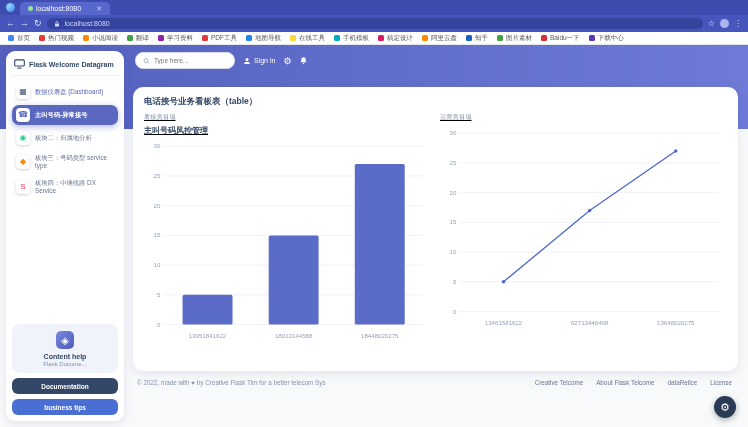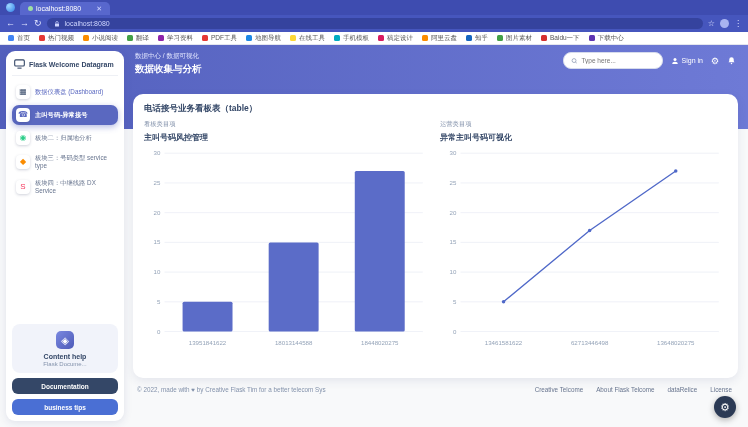--- a/index.html
+++ b/index.html
@@ -68,21 +68,21 @@
   .search-pill { display:flex; align-items:center; gap:4px; background:#fff; border:1px solid #d6dbec;
     border-radius:8px; height:17px; padding:0 7px; width:100px; }
   .search-pill input { border:none; outline:none; width:100%; font-size:6.5px; color:#344767;
     font-family:inherit; background:transparent; }
   .signin { display:flex; align-items:center; gap:3px; font-size:7px; color:#fff; cursor:pointer; }
   .top-ic { color:#fff; font-size:9px; cursor:pointer; display:flex; align-items:center; }
 
   .card { margin-top:12px; background:#fff; border-radius:10px; box-shadow:0 3px 10px rgba(50,60,120,.10);
     padding:9px 11px 6px; min-height:284px; }
   .card-title { font-size:8.5px; font-weight:bold; color:#344767; }
-  .cols { display:flex; gap:9px; margin-top:5px; }
+  .cols { display:flex; gap:9px; margin-top:5px;text-decoration:underline; }
   .col { flex:1; min-width:0; }
   .col-sub { font-size:6.3px; color:#8392ab; margin-bottom:3px; }
   .chart-title { font-size:8px; font-weight:bold; color:#344767; margin-bottom:2px; }
   .chart-svg { width:100%; display:block; }
 
   .footer { display:flex; justify-content:space-between; align-items:center; padding:8px 6px 0 4px; }
   .copy { font-size:6.3px; color:#8392ab; }
   .flinks { display:flex; gap:13px; }
   .flinks a { font-size:6.3px; color:#67748e; text-decoration:none; cursor:pointer; }
 
@@ -218,24 +218,20 @@
         <div class="help-title">Content help</div>
         <div class="help-sub">Flask Docume...</div>
       </div>
       <button class="side-btn btn-doc">Documentation</button>
       <button class="side-btn btn-tips">business tips</button>
     </div>
   </aside>
 
   <div class="main">
     <div class="topbar">
-      <div>
-        <div class="crumb">数据中心 / 数据可视化</div>
-        <div class="page-title">数据收集与分析</div>
-      </div>
       <div class="top-right">
         <div class="search-pill">
           <svg width="8" height="8" viewBox="0 0 16 16">
             <circle cx="7" cy="7" r="4.5" fill="none" stroke="#8392ab" stroke-width="1.6"></circle>
             <line x1="10.5" y1="10.5" x2="14" y2="14" stroke="#8392ab" stroke-width="1.6"></line>
           </svg>
           <input placeholder="Type here..." style="">
         </div>
         <div class="signin">
           <svg width="8" height="8" viewBox="0 0 16 16">
@@ -278,21 +274,20 @@
               <text x="62" y="195" text-anchor="middle" font-size="6" fill="#94a3b8">13951841622</text>
               <text x="146" y="195" text-anchor="middle" font-size="6" fill="#94a3b8">18013144588</text>
               <text x="230" y="195" text-anchor="middle" font-size="6" fill="#94a3b8">18448020275</text>
               <rect x="37.64" y="153" width="48.72" height="29" fill="#5b6cc8" rx="1.5"></rect>
               <rect x="121.64" y="95" width="48.72" height="87" fill="#5b6cc8" rx="1.5"></rect>
               <rect x="205.64" y="25.400000000000006" width="48.72" height="156.6" fill="#5b6cc8" rx="1.5"></rect>
             </svg>
         </div>
         <div class="col">
           <div class="col-sub">运营类目项</div>
-          <div class="chart-title">异常主叫号码可视化</div>
           <svg class="chart-svg" viewBox="0 0 280 200">
               <line x1="20" x2="272" y1="182" y2="182" stroke="#eef0f6" stroke-width="0.9"></line>
               <text x="16" y="184" text-anchor="end" font-size="6" fill="#94a3b8">0</text>
               <line x1="20" x2="272" y1="153" y2="153" stroke="#eef0f6" stroke-width="0.9"></line>
               <text x="16" y="155" text-anchor="end" font-size="6" fill="#94a3b8">5</text>
               <line x1="20" x2="272" y1="124" y2="124" stroke="#eef0f6" stroke-width="0.9"></line>
               <text x="16" y="126" text-anchor="end" font-size="6" fill="#94a3b8">10</text>
               <line x1="20" x2="272" y1="95" y2="95" stroke="#eef0f6" stroke-width="0.9"></line>
               <text x="16" y="97" text-anchor="end" font-size="6" fill="#94a3b8">15</text>
               <line x1="20" x2="272" y1="66" y2="66" stroke="#eef0f6" stroke-width="0.9"></line>

